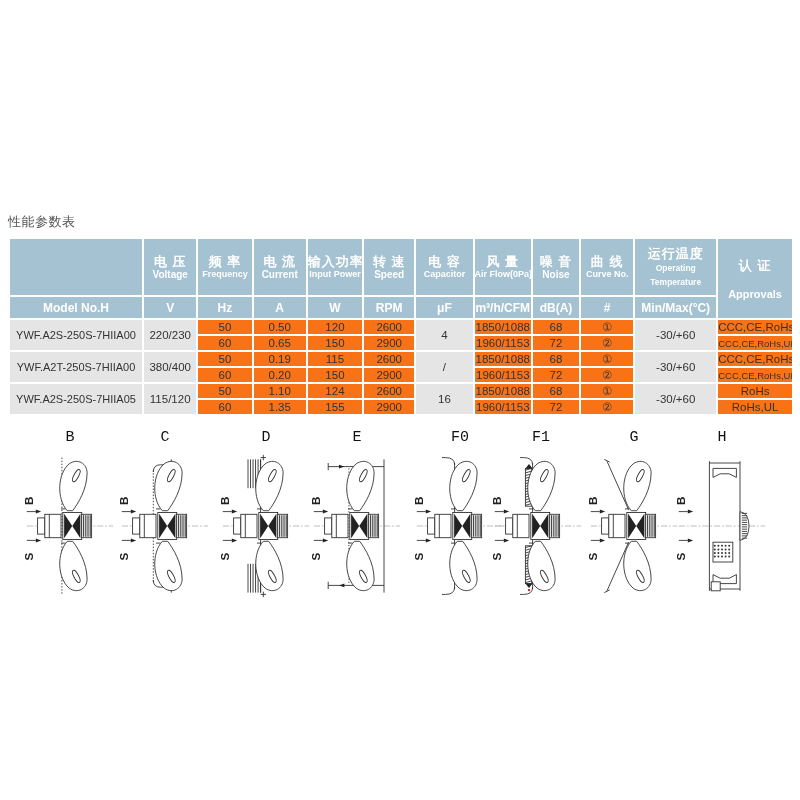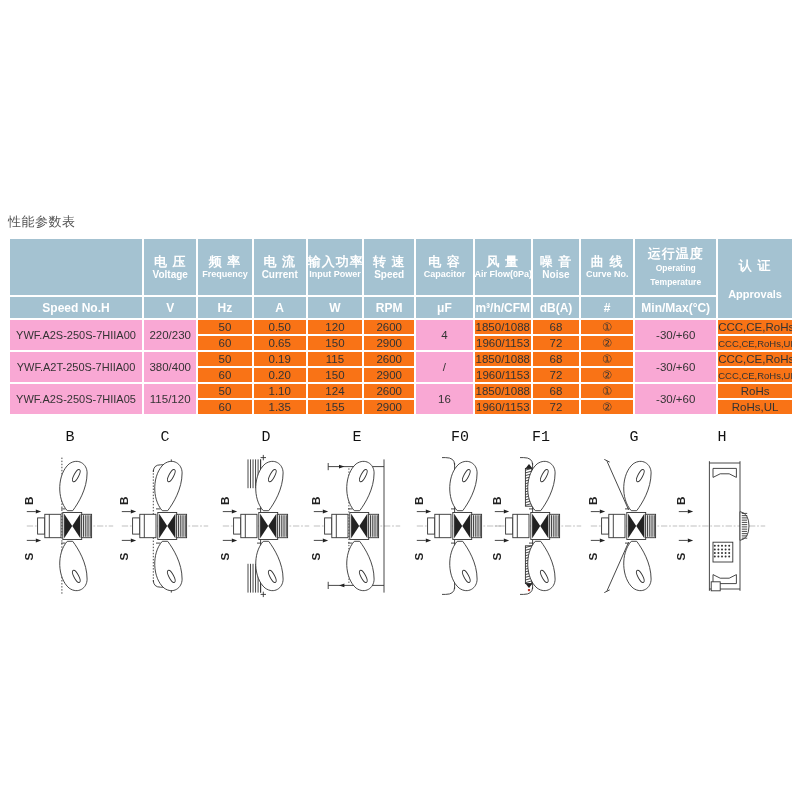--- a/index.html
+++ b/index.html
@@ -17,21 +17,21 @@
   tr.hdr1 th{height:56px;}
   tr.hdr2 th{height:21px;font-size:12px;}
   th .cn{font-size:13px;letter-spacing:1px;line-height:15px;}
   th .en{font-size:10px;line-height:11px;font-weight:bold;}
   th.small-en .en{font-size:9px;}
   th.wrap-en .en{white-space:normal;font-size:8.5px;line-height:14px;}
   th.approvals-h .cn{}
   th.approvals-h .en{font-size:11px;margin-top:16px;}
   tbody td{background:#f97316;font-size:11.5px;height:14px;
        border-top:1px solid #ccc;border-bottom:1px solid #ccc;color:#333;}
-  tbody td.gray{background:#f9a8d4;border-top:2px solid #fff;border-bottom:2px solid #fff;}
+  tbody td.gray{background:#e5e5e5;border-top:2px solid #fff;border-bottom:2px solid #fff;}
   tbody td.model-cell{font-size:11px;}
   tbody td.approval-cell{text-align:left;padding-left:6px;font-size:11.5px;}
   tbody td.approval-sm{font-size:9.5px;}
 
   
   .draw-label{position:absolute;top:429px;width:90px;text-align:center;
       font-size:15px;color:#111;font-family:"Liberation Mono", monospace;}
   .draw-panel{position:absolute;top:450px;width:90px;height:152px;}
   .draw-panel svg{width:90px;height:152px;display:block;}
   .st{fill:#fff;stroke:#333;stroke-width:1;}
@@ -103,21 +103,21 @@
         <th class="wrap-en">
             <div class="cn">运行温度</div>
             <div class="en">Operating Temperature</div>
           </th>
         <th rowspan="2" class="approvals-h">
             <div class="cn">认 证</div>
             <div class="en">Approvals</div>
           </th>
       </tr>
       <tr class="hdr2">
-        <th>Speed No.H</th>
+        <th>Model No.H</th>
         <th>V</th>
         <th>Hz</th>
         <th>A</th>
         <th>W</th>
         <th>RPM</th>
         <th>μF</th>
         <th>m³/h/CFM</th>
         <th>dB(A)</th>
         <th>#</th>
         <th>Min/Max(°C)</th>

